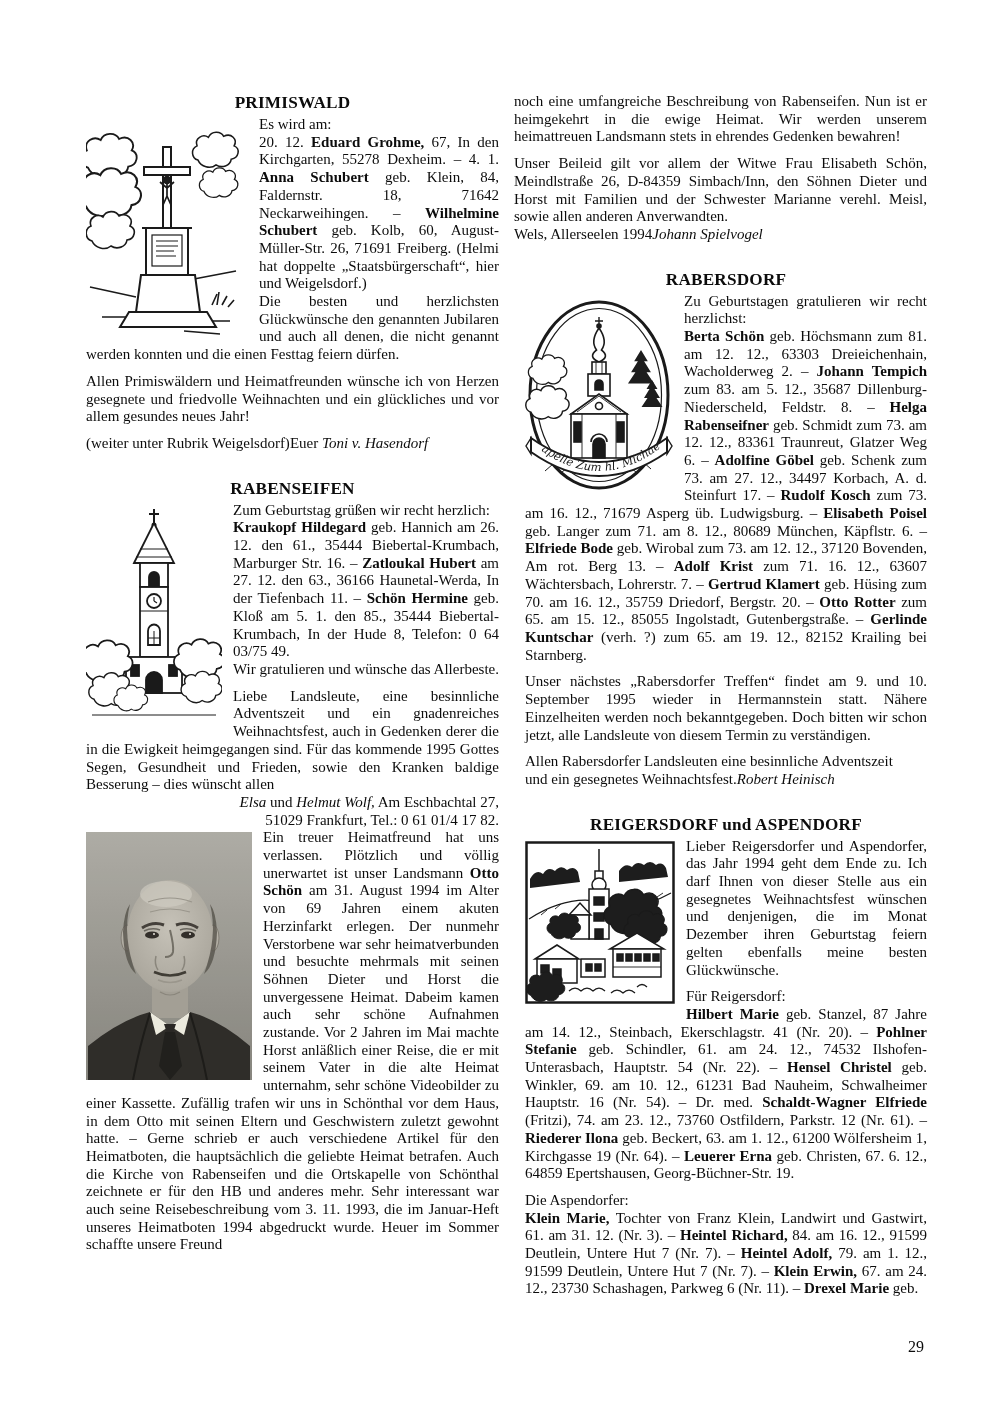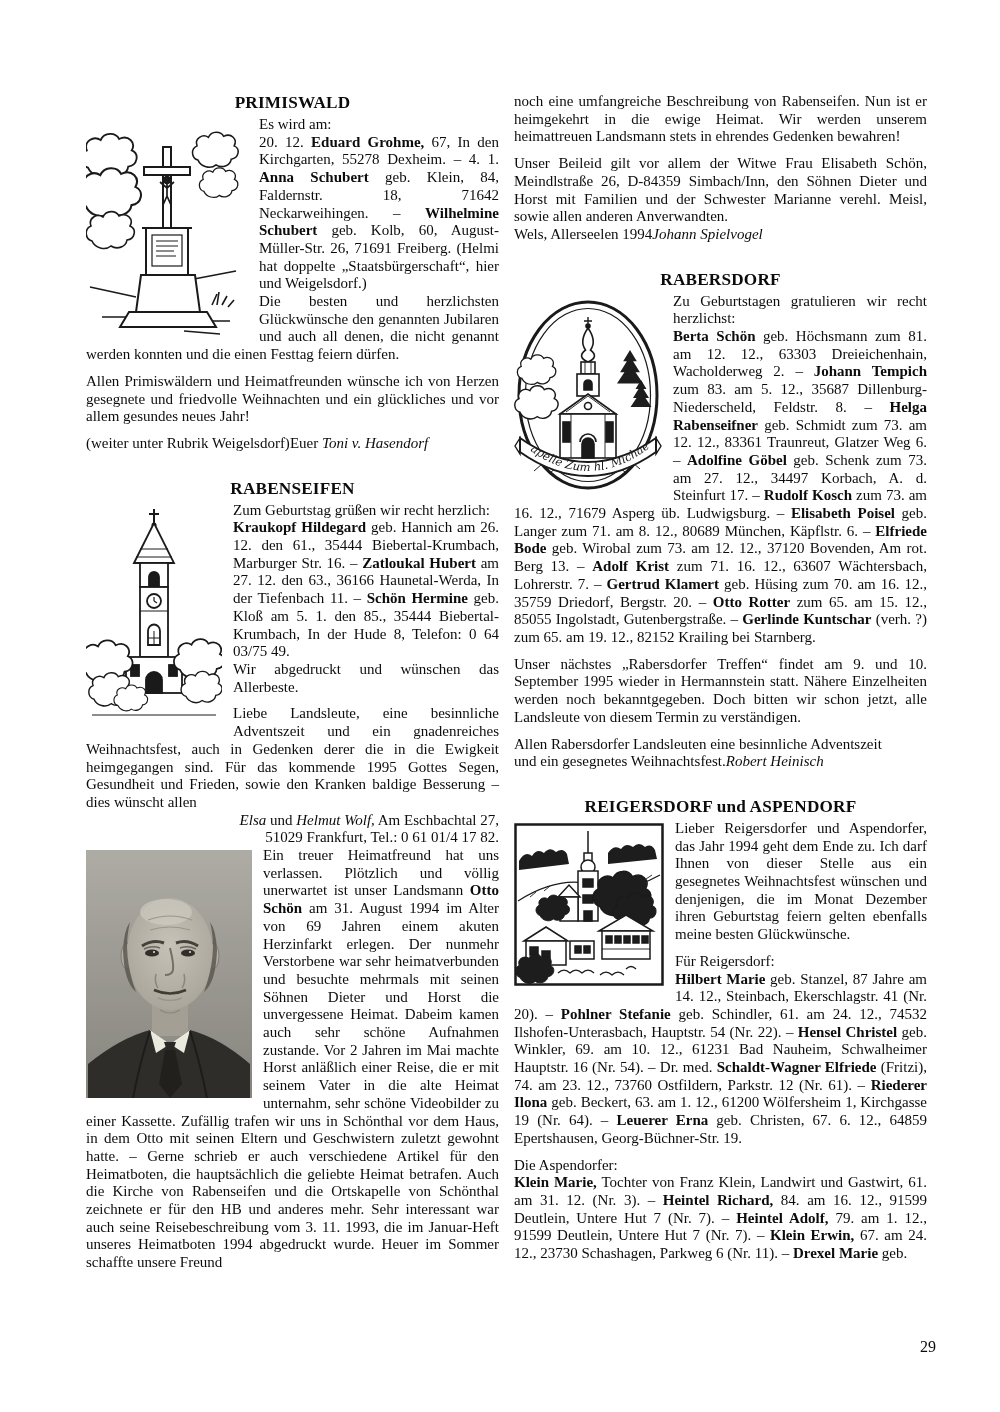--- a/index.html
+++ b/index.html
@@ -4,29 +4,29 @@
 <style>
   html,body{margin:0;padding:0;background:#ffffff;}
   .page{position:relative;width:1000px;height:1412px;background:#fff;overflow:hidden;
         font-family:"Liberation Serif",serif;color:#0c0c0c;}
   .cols{position:absolute;top:93px;left:86px;display:flex;gap:15px;}
   .col{width:413px;}
   .bt{font-size:15px;line-height:17.7px;text-align:justify;}
   .sec-h{font-size:17.2px;font-weight:bold;text-align:center;margin:0 0 3px 0;letter-spacing:.2px;}
   .big-h{font-size:21.5px;font-weight:bold;text-align:center;margin:27px 0 14px 0;}
   .mt22{margin-top:26px;}
-  .mt26{margin-top:26px;}
+  .mt26{margin-top:26px;margin-left:11px;}
   p{margin:0;}
   .g{margin-top:9px;}
   .row{display:flex;justify-content:flex-start;align-items:baseline;}
   .ar{text-align:right;}
   .it{font-style:italic;}
   .fl{float:left;margin:3px 11px 3px 0;display:block;}
   .cf::after{content:"";display:block;clear:both;}
-  .page-num{position:absolute;top:1338px;right:64px;font-size:16px;}
+  .page-num{position:absolute;top:1338px;right:76px;font-size:16px;}
   svg{shape-rendering:geometricPrecision;}
 </style>
 </head>
 <body>
 
 <svg width="0" height="0" style="position:absolute" aria-hidden="true">
   <defs>
     <path id="bush" d="M0,18 c-7,-2 -8,-12 -1,-15 c-3,-8 6,-13 12,-9 c3,-7 13,-7 16,-1 c8,-4 15,3 11,10 c7,3 5,13 -3,14 c-1,7 -10,10 -16,6 c-6,5 -16,2 -19,-5 z" fill="#ffffff" stroke="#1a1a1a" stroke-width="1.6"></path>
     <path id="bushd" d="M0,18 c-7,-2 -8,-12 -1,-15 c-3,-8 6,-13 12,-9 c3,-7 13,-7 16,-1 c8,-4 15,3 11,10 c7,3 5,13 -3,14 c-1,7 -10,10 -16,6 c-6,5 -16,2 -19,-5 z" fill="#1d1d1d" stroke="#1a1a1a" stroke-width="1.2"></path>
     <path id="fir" d="M0,0 L11,18 L5,18 L16,36 L9,36 L21,54 L-21,54 L-9,36 L-16,36 L-5,18 L-11,18 Z" fill="#1d1d1d"></path>
@@ -115,21 +115,21 @@
             </g>
             <use href="#bush" transform="translate(0,148) scale(1.1)"></use>
             <use href="#bush" transform="translate(8,178) scale(0.9)"></use>
             <use href="#bush" transform="translate(94,146) scale(1.05)"></use>
             <use href="#bush" transform="translate(100,176) scale(0.85)"></use>
             <use href="#bush" transform="translate(32,188) scale(0.7)"></use>
             <path d="M6,210 h124" stroke="#1a1a1a" stroke-width="1"></path>
           </svg>
           <p>Zum Geburtstag grüßen wir recht herzlich:</p>
           <p><b>Kraukopf Hildegard</b> geb. Hannich am 26. 12. den 61., 35444 Biebertal-Krumbach, Marburger Str. 16. – <b>Zatloukal Hubert</b> am 27. 12. den 63., 36166 Haunetal-Werda, In der Tiefenbach 11. – <b>Schön Hermine</b> geb. Kloß am 5. 1. den 85., 35444 Biebertal-Krumbach, In der Hude 8, Telefon: 0 64 03/75 49.</p>
-          <p>Wir abgedruckt und wünschen das Allerbeste.</p>
+          <p>Wir gratulieren und wünsche das Allerbeste.</p>
           <p class="g">Liebe Landsleute, eine besinnliche Adventszeit und ein gnadenreiches Weihnachtsfest, auch in Gedenken derer die in die Ewigkeit heimgegangen sind. Für das kommende 1995 Gottes Segen, Gesundheit und Frieden, sowie den Kranken baldige Besserung – dies wünscht allen</p>
           <p class="ar"><i>Elsa</i> und <i>Helmut Wolf,</i> Am Eschbachtal 27,</p>
           <p class="ar">51029 Frankfurt, Tel.: 0 61 01/4 17 82.</p>
         </div>
       </section>
 
       <section>
         <div class="bt cf">
           <svg class="fl" width="166" height="248" viewBox="0 0 166 248" role="img">
             <rect width="166" height="248" fill="url(#pbg)"></rect>

